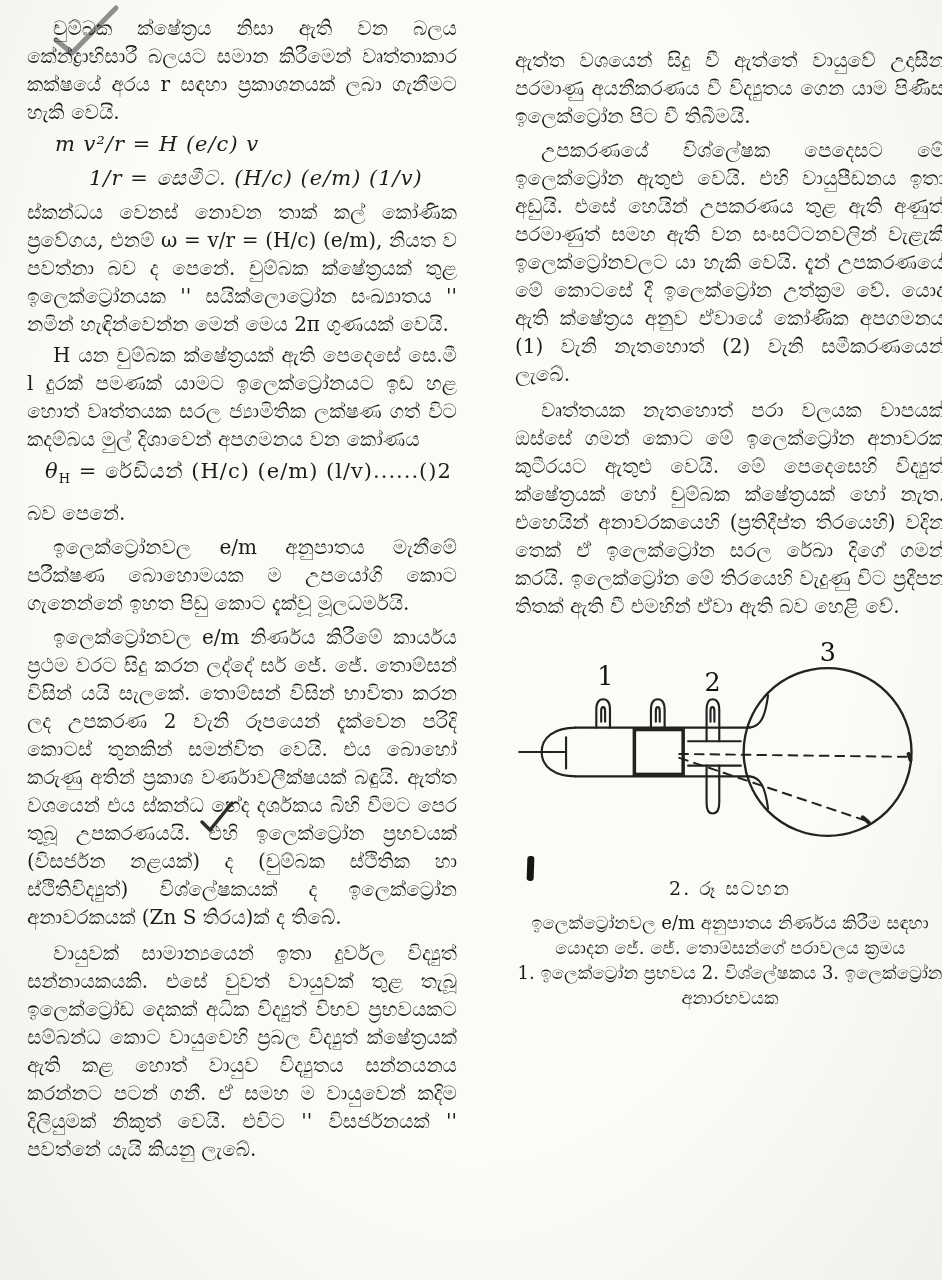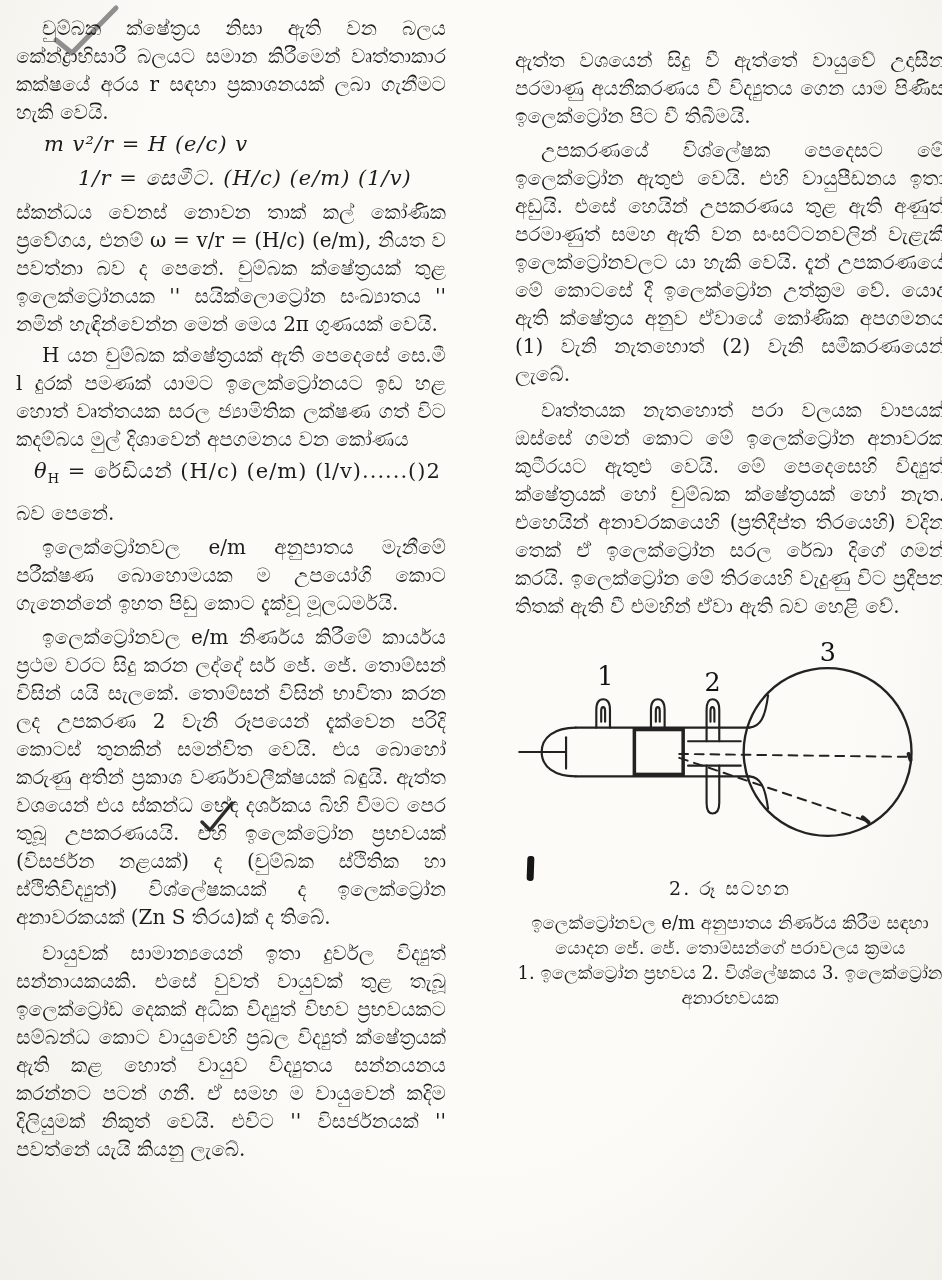--- a/index.html
+++ b/index.html
@@ -7,21 +7,21 @@
     position:relative;
     width:942px;height:1280px;
     background:
       radial-gradient(ellipse at 50% 40%, rgba(255,255,255,0) 60%, rgba(208,205,196,.25) 100%),
       #fcfbf7;
     overflow:hidden;
     font-family:"DejaVu Serif","DejaVu Sans",serif;
     color:#1c1c1c;
   }
   .col{position:absolute;top:0;text-align:justify;font-size:20px;line-height:28px;}
-  .col-left{left:16px;width:430px;padding-top:14px;height:1266px;overflow:hidden;}
+  .col-left{left:27px;width:430px;padding-top:14px;height:1266px;overflow:hidden;}
   .col-right{left:515px;width:430px;padding-top:18px;height:1262px;overflow:hidden;margin-top:28px;}
   p.body{margin:0 0 3px 0;}
   p.indent{text-indent:26px;}
   .formula{
     margin:4px 0 6px 28px;
     font-style:italic;
     font-size:21px;
     letter-spacing:1px;
     white-space:nowrap;
   }

